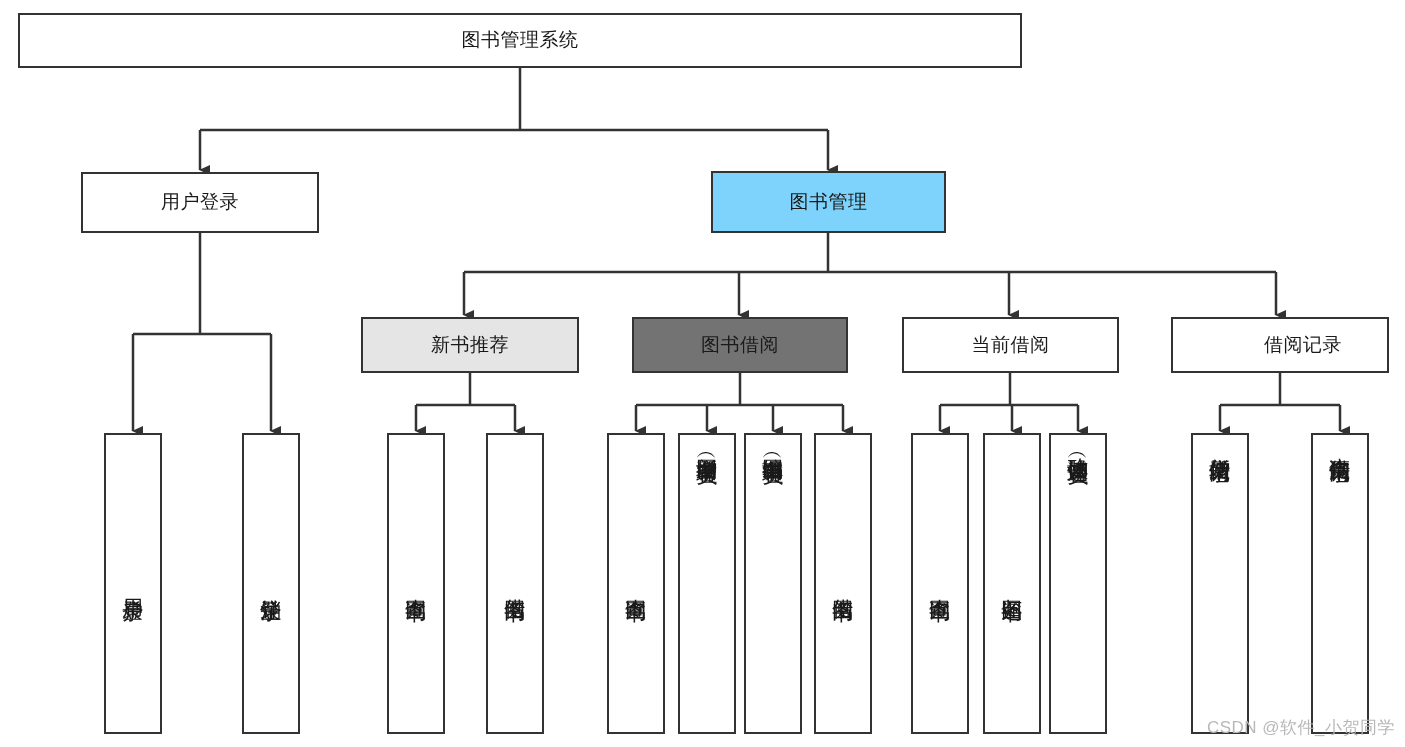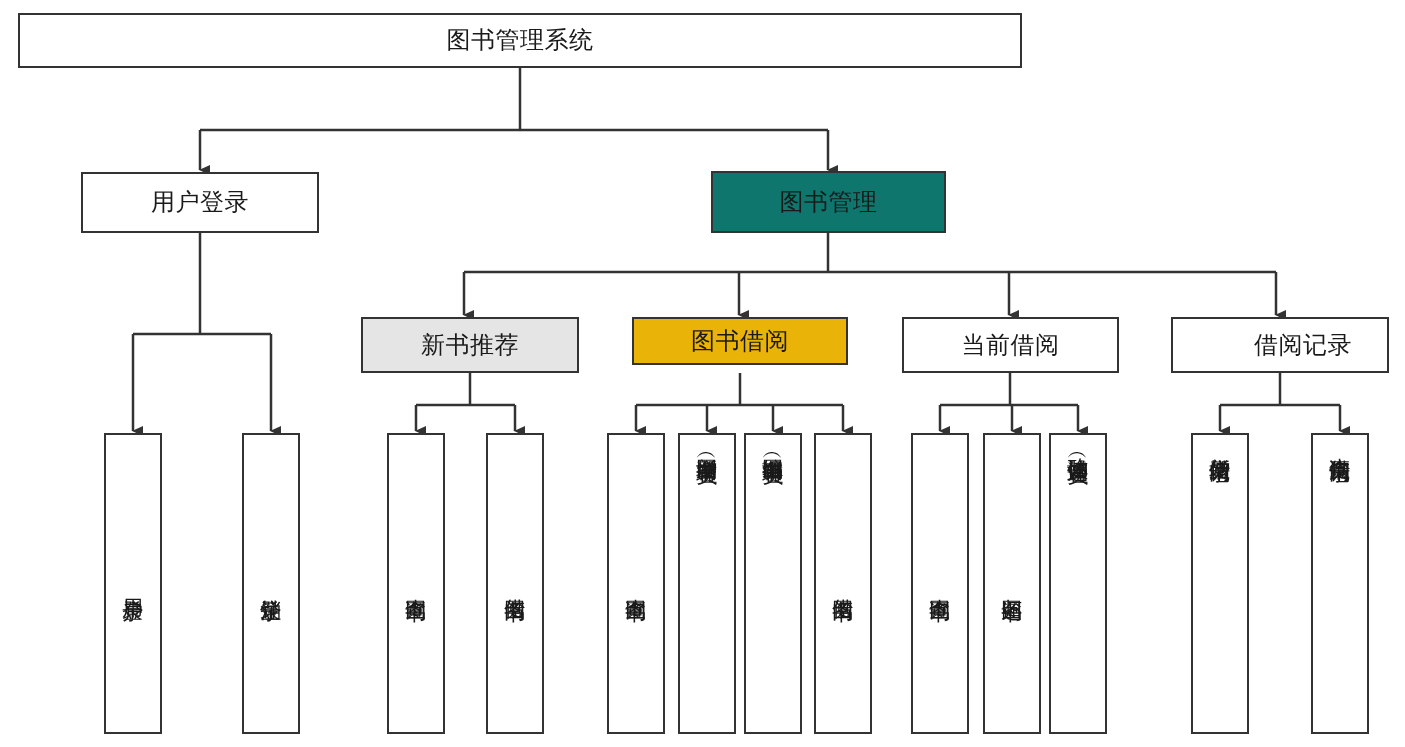--- a/index.html
+++ b/index.html
@@ -31,21 +31,21 @@
     position: absolute;
     box-sizing: border-box;
     background: #ffffff;
     border: 2.5px solid #333333;
     display: flex;
     align-items: center;
     justify-content: center;
     overflow: hidden;
   }
   .node-label-h {
-    font-size: 24px;
+    font-size: 19px;
     color: #1a1a1a;
     line-height: 1.1;
     white-space: nowrap;
     letter-spacing: 0.5px;
   }
   .node-label-v {
     font-size: 21px;
     color: #1a1a1a;
     writing-mode: vertical-rl;
     text-orientation: upright;
@@ -121,27 +121,27 @@
       </g>
   </svg>
 
   <div id="nodes-layer">
       <div class="node-box" style="left: 18px; top: 13px; width: 1004px; height: 55px; border-color: rgb(51, 51, 51); background: rgb(255, 255, 255);">
         <span class="node-label-h" style="color: rgb(26, 26, 26);">图书管理系统</span>
       </div>
       <div class="node-box" style="left: 81px; top: 172px; width: 238px; height: 61px; border-color: rgb(51, 51, 51); background: rgb(255, 255, 255);">
         <span class="node-label-h" style="color: rgb(26, 26, 26);">用户登录</span>
       </div>
-      <div class="node-box" style="left: 711px; top: 171px; width: 235px; height: 62px; border-color: rgb(51, 51, 51); background: #0f766e;">
+      <div class="node-box" style="left: 711px; top: 171px; width: 235px; height: 62px; border-color: rgb(51, 51, 51); background: #7dd3fc;">
         <span class="node-label-h" style="color: rgb(26, 26, 26);">图书管理</span>
       </div>
       <div class="node-box" style="left: 361px; top: 317px; width: 218px; height: 56px; border-color: rgb(51, 51, 51); background: #e5e5e5;">
         <span class="node-label-h" style="color: rgb(26, 26, 26);">新书推荐</span>
       </div>
-      <div class="node-box" style="left: 632px; top: 317px; width: 216px; height: 48px; border-color: rgb(51, 51, 51); background: #eab308; justify-content: center;">
+      <div class="node-box" style="left: 632px; top: 317px; width: 216px; height: 56px; border-color: rgb(51, 51, 51); background: #737373; justify-content: center;">
         <span class="node-label-h" style="color: rgb(26, 26, 26);">图书借阅</span>
       </div>
       <div class="node-box" style="left: 902px; top: 317px; width: 217px; height: 56px; border-color: rgb(51, 51, 51); background: rgb(255, 255, 255);">
         <span class="node-label-h" style="color: rgb(26, 26, 26);">当前借阅</span>
       </div>
       <div class="node-box" style="left: 1171px; top: 317px; width: 218px; height: 56px; border-color: rgb(51, 51, 51); background: rgb(255, 255, 255); padding-left: 46px;">
         <span class="node-label-h" style="color: rgb(26, 26, 26);">借阅记录</span>
       </div>
       <div class="node-box vertical center-v" style="left: 104px; top: 433px; width: 58px; height: 301px; border-color: rgb(51, 51, 51); background: rgb(255, 255, 255);">
         <span class="node-label-v" style="color: rgb(26, 26, 26);">用户登录</span>
@@ -177,13 +177,14 @@
         <span class="node-label-v" style="color: rgb(26, 26, 26);">确认归还（管理员）</span>
       </div>
       <div class="node-box vertical" style="left: 1191px; top: 433px; width: 58px; height: 301px; border-color: rgb(51, 51, 51); background: rgb(255, 255, 255);">
         <span class="node-label-v" style="color: rgb(26, 26, 26);">新增借阅记录</span>
       </div>
       <div class="node-box vertical" style="left: 1311px; top: 433px; width: 58px; height: 301px; border-color: rgb(51, 51, 51); background: rgb(255, 255, 255);">
         <span class="node-label-v" style="color: rgb(26, 26, 26);">查询借阅记录</span>
       </div>
     </div>
 
+  <div id="watermark">CSDN @软件_小贺同学</div>
 </div>
 
 </body></html>

